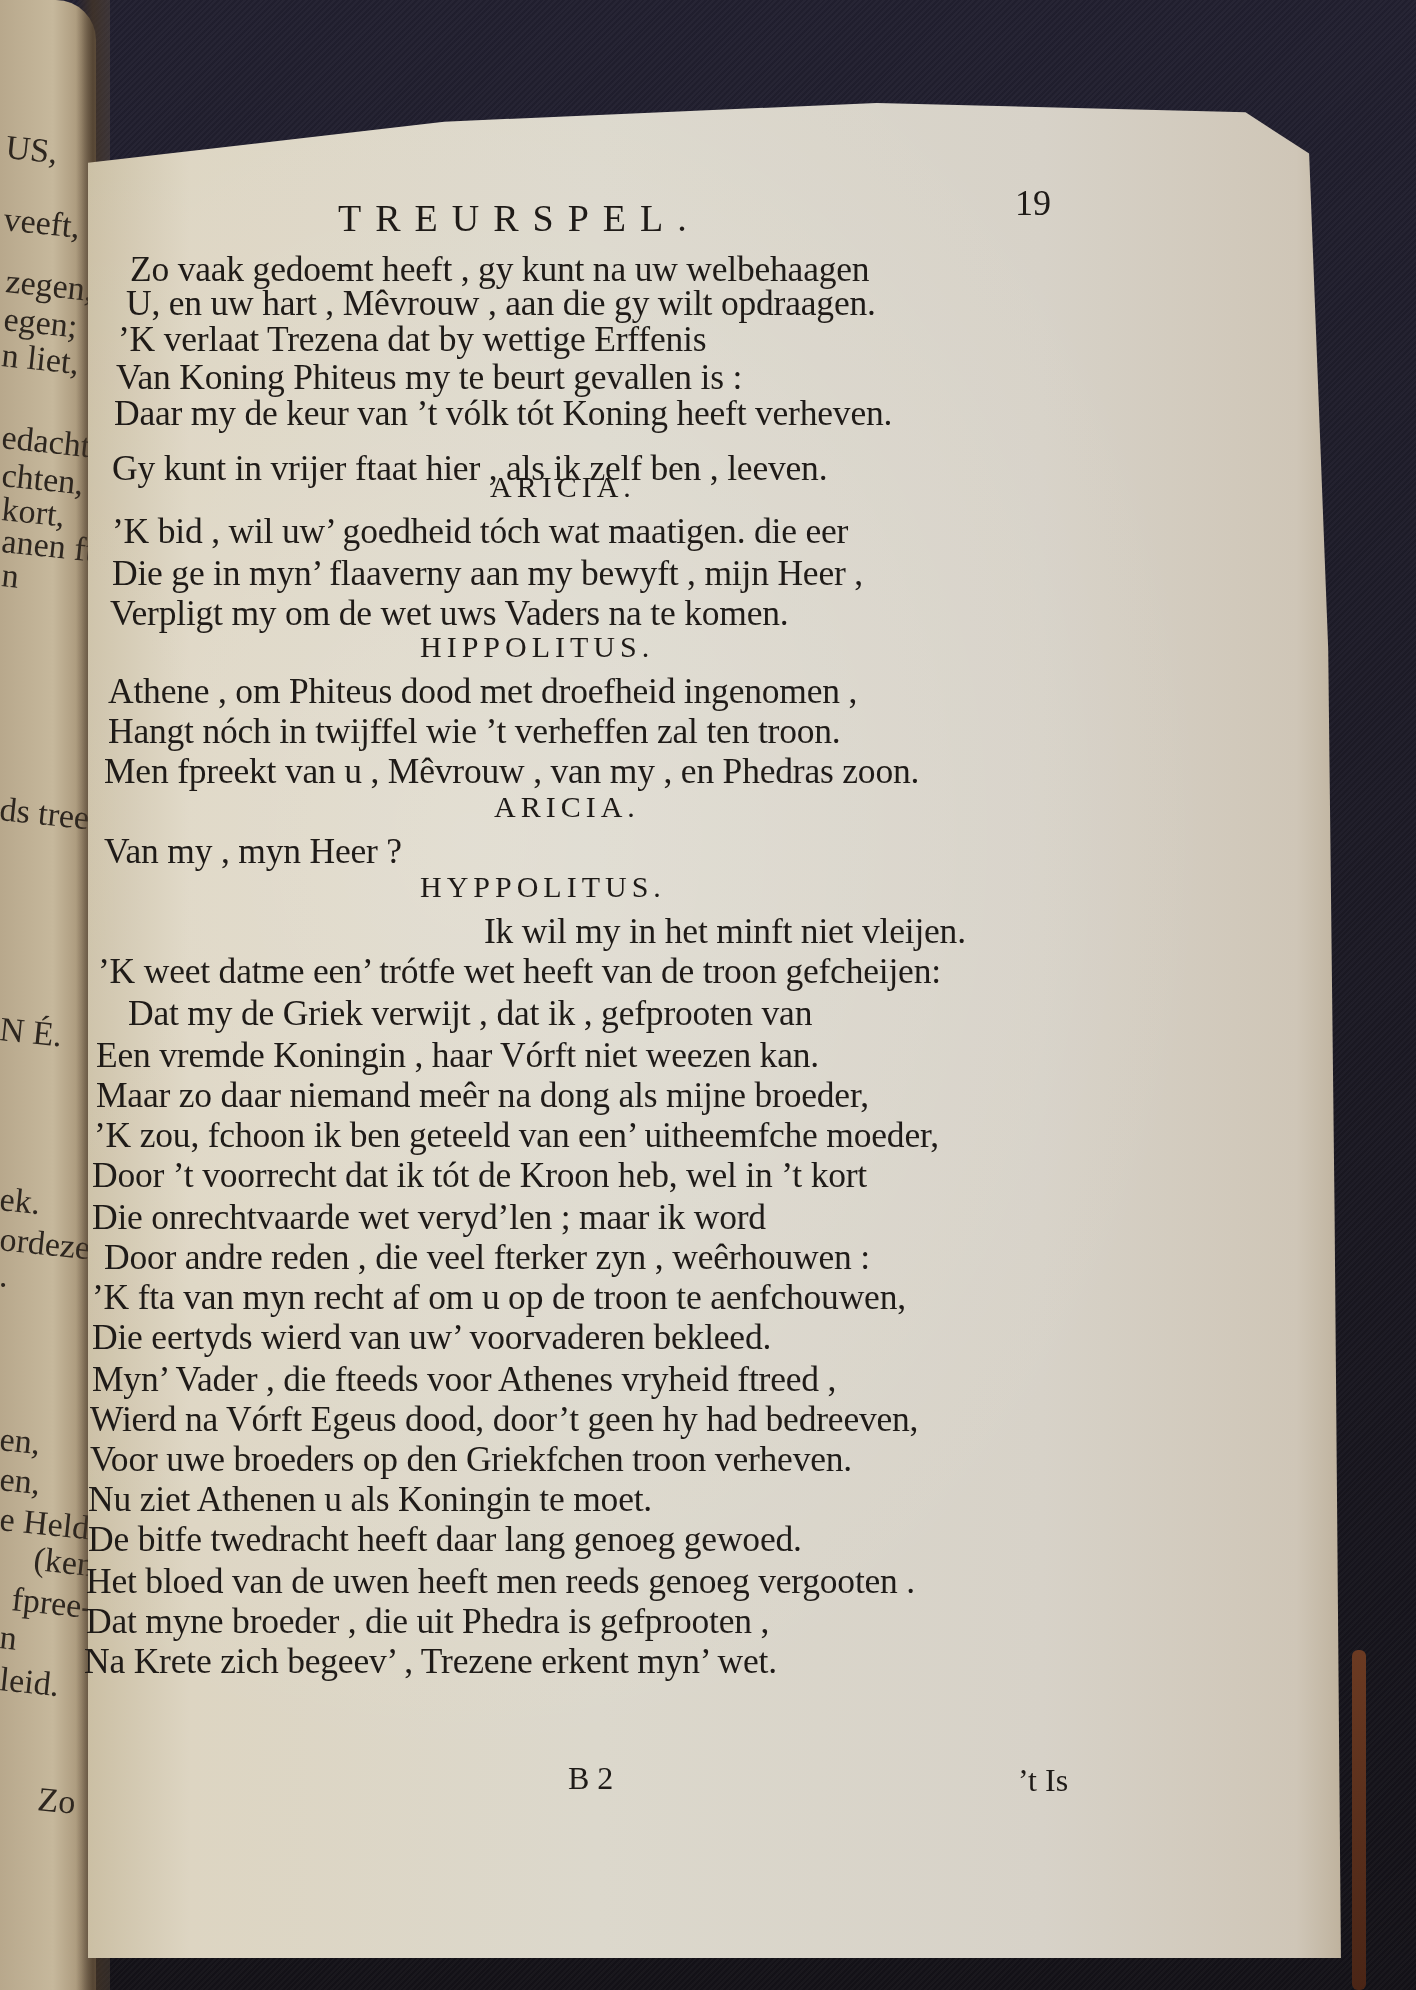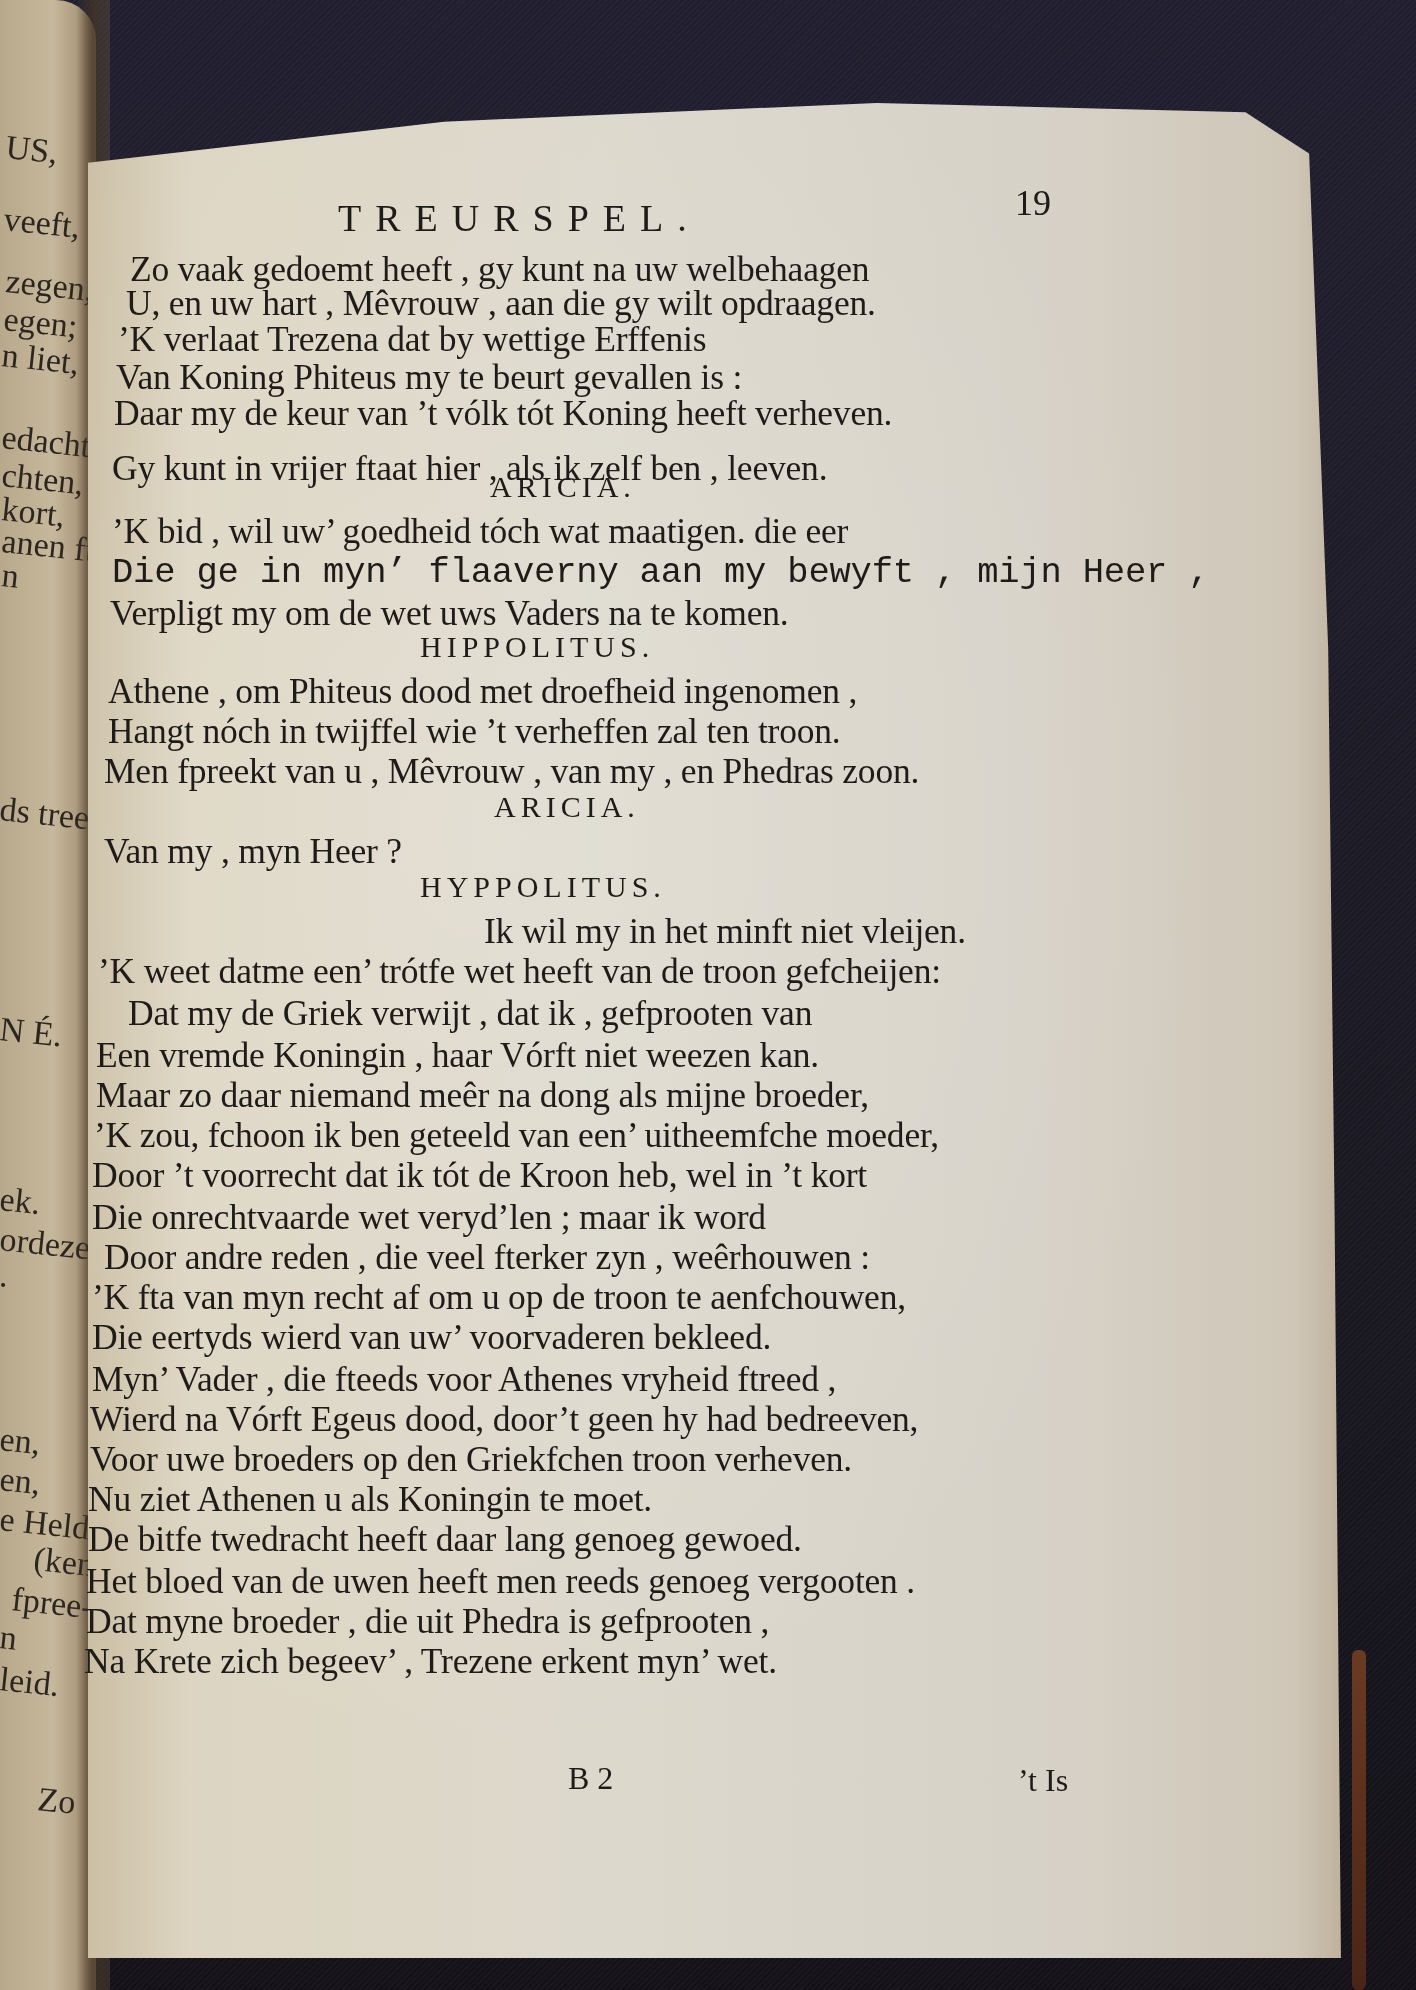--- a/index.html
+++ b/index.html
@@ -98,21 +98,21 @@
 
 <div id="body-lines">
     <div class="text line" style="left: 130px; top: 248px;">Zo vaak gedoemt heeft ,  gy kunt na uw welbehaagen</div>
     <div class="text line" style="left: 126px; top: 282px;">U,  en uw hart ,  Mêvrouw ,  aan die gy wilt opdraagen.</div>
     <div class="text line" style="left: 118px; top: 318px;">’K verlaat Trezena dat by wettige Erffenis</div>
     <div class="text line" style="left: 116px; top: 356px;">Van Koning Phiteus my  te beurt gevallen is :</div>
     <div class="text line" style="left: 114px; top: 392px;">Daar my de keur van ’t vólk tót Koning heeft verheven.</div>
     <div class="text line" style="left: 112px; top: 408px; margin-top: 39px;">Gy kunt in vrijer ftaat hier ,  als ik zelf ben ,  leeven.</div>
     <div class="text speaker" style="left: 490px; top: 470px;">ARICIA.</div>
     <div class="text line" style="left: 112px; top: 510px;">’K bid ,  wil uw’ goedheid tóch wat maatigen.   die eer</div>
-    <div class="text line" style="left: 112px; top: 552px; font-family: Liberation Mono, monospace;">Die ge in myn’ flaaverny aan my bewyft ,   mijn Heer ,</div>
+    <div class="text line" style="left: 112px; top: 552px;">Die ge in myn’ flaaverny aan my bewyft ,   mijn Heer ,</div>
     <div class="text line" style="left: 110px; top: 592px;">Verpligt my om de wet uws Vaders na te komen.</div>
     <div class="text speaker" style="left: 420px; top: 630px;">HIPPOLITUS.</div>
     <div class="text line" style="left: 108px; top: 670px;">Athene ,  om Phiteus dood met droefheid ingenomen ,</div>
     <div class="text line" style="left: 108px; top: 710px;">Hangt nóch in twijffel wie ’t verheffen zal ten troon.</div>
     <div class="text line" style="left: 104px; top: 750px;">Men fpreekt van u ,  Mêvrouw ,  van my ,  en Phedras zoon.</div>
     <div class="text speaker" style="left: 494px; top: 790px;">ARICIA.</div>
     <div class="text line" style="left: 104px; top: 830px;">Van my ,  myn Heer ?</div>
     <div class="text speaker" style="left: 420px; top: 870px;">HYPPOLITUS.</div>
     <div class="text line" style="left: 484px; top: 910px;">Ik wil my in het minft niet vleijen.</div>
     <div class="text line" style="left: 98px; top: 950px;">’K weet datme een’ trótfe wet heeft van de troon gefcheijen:</div>

